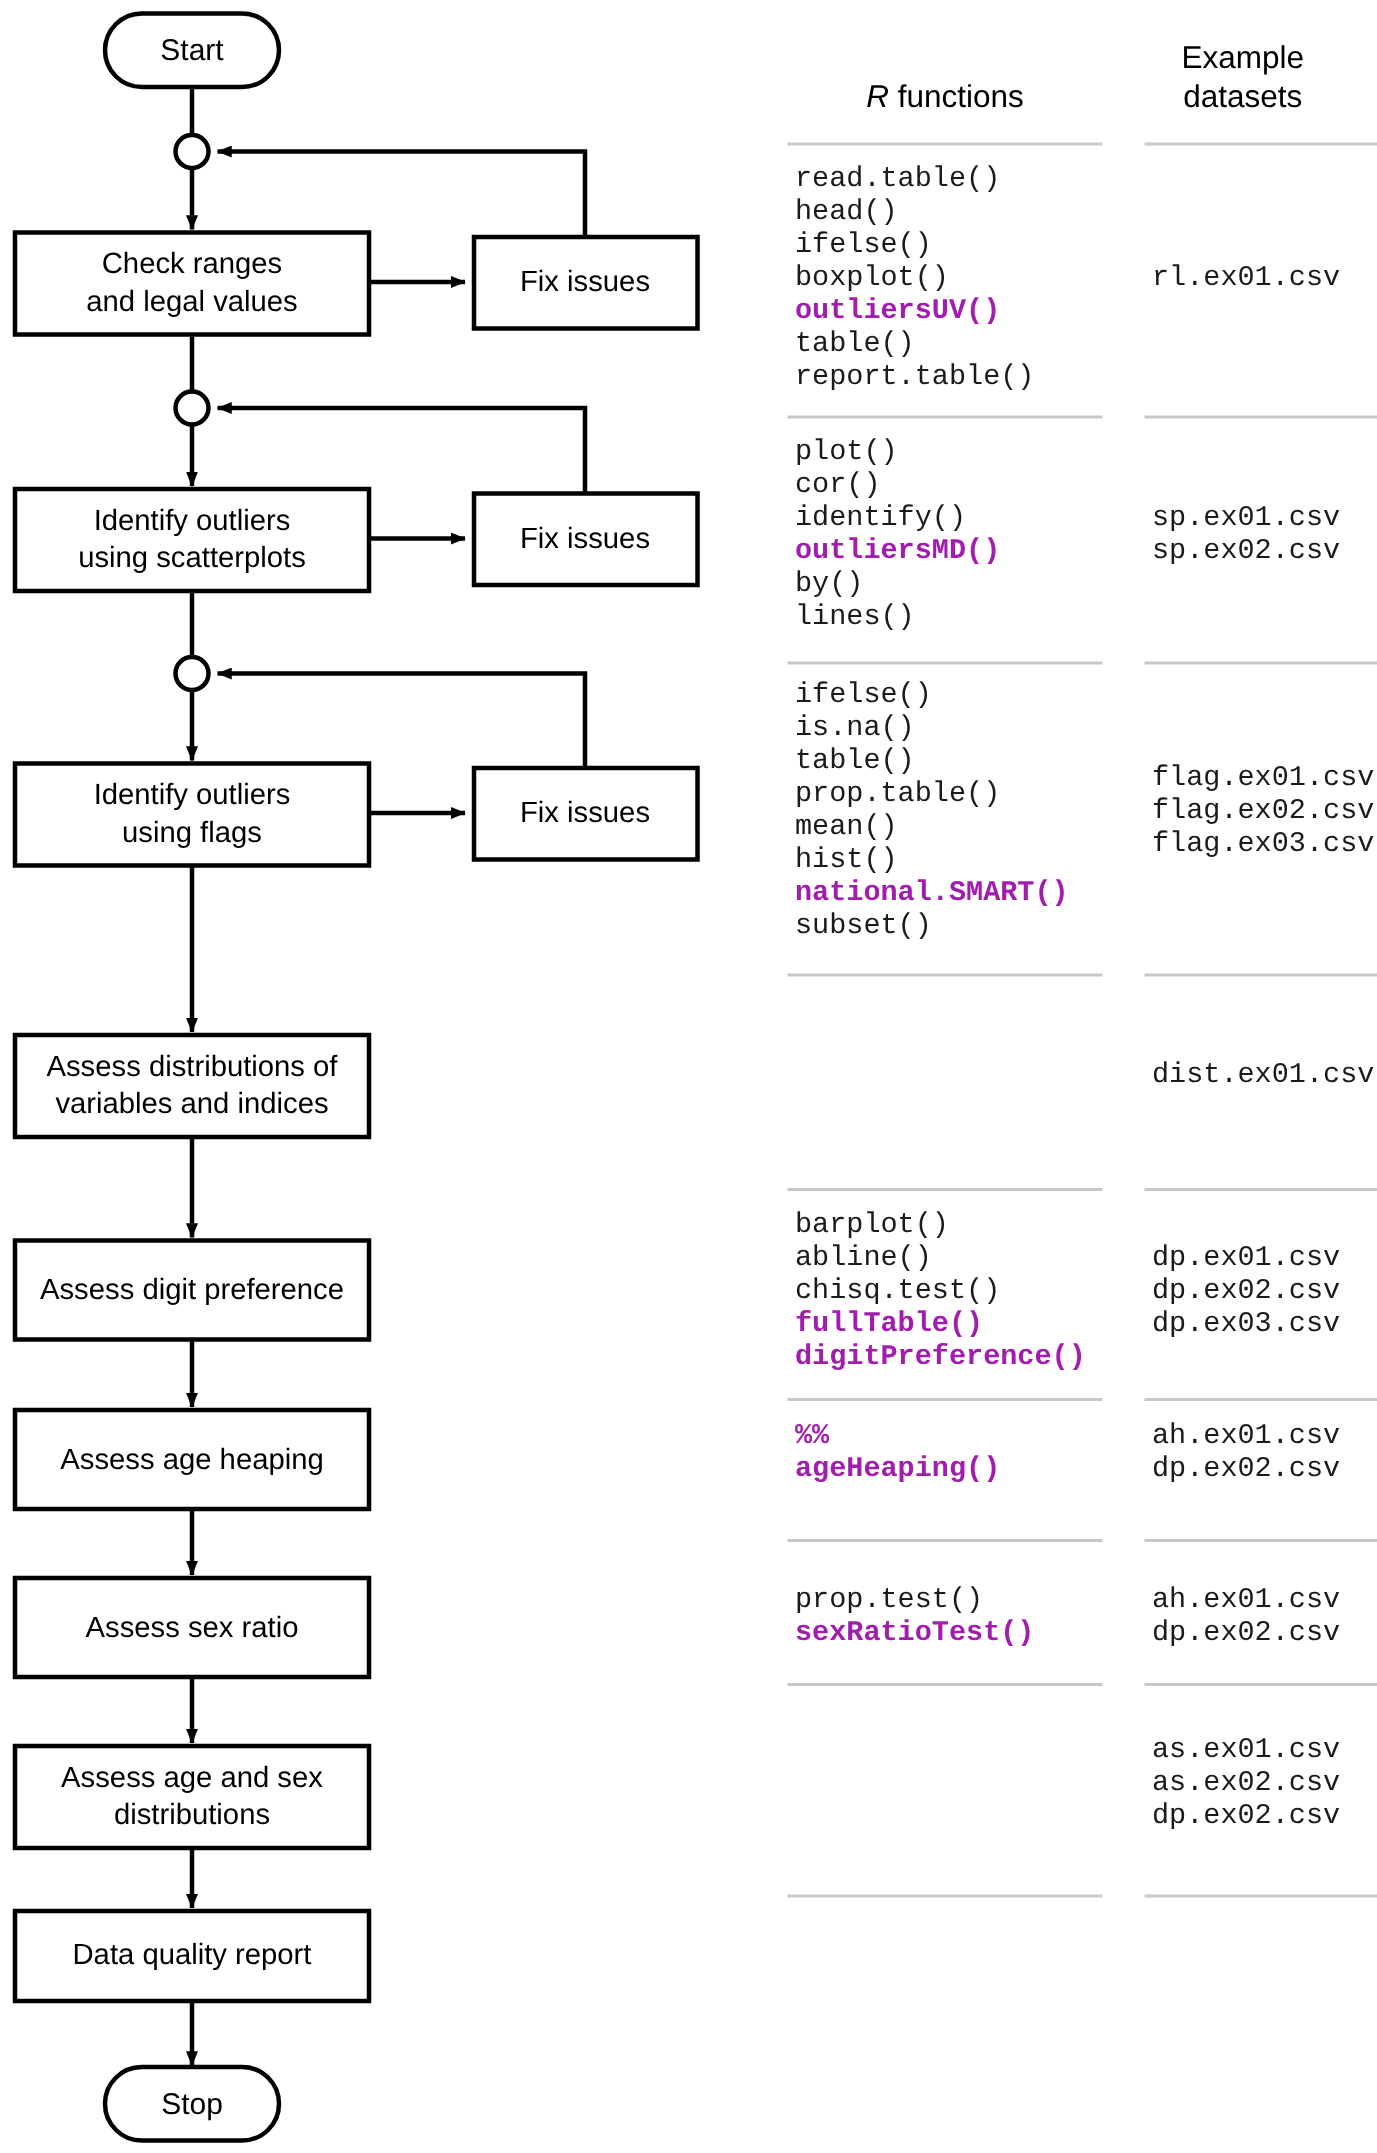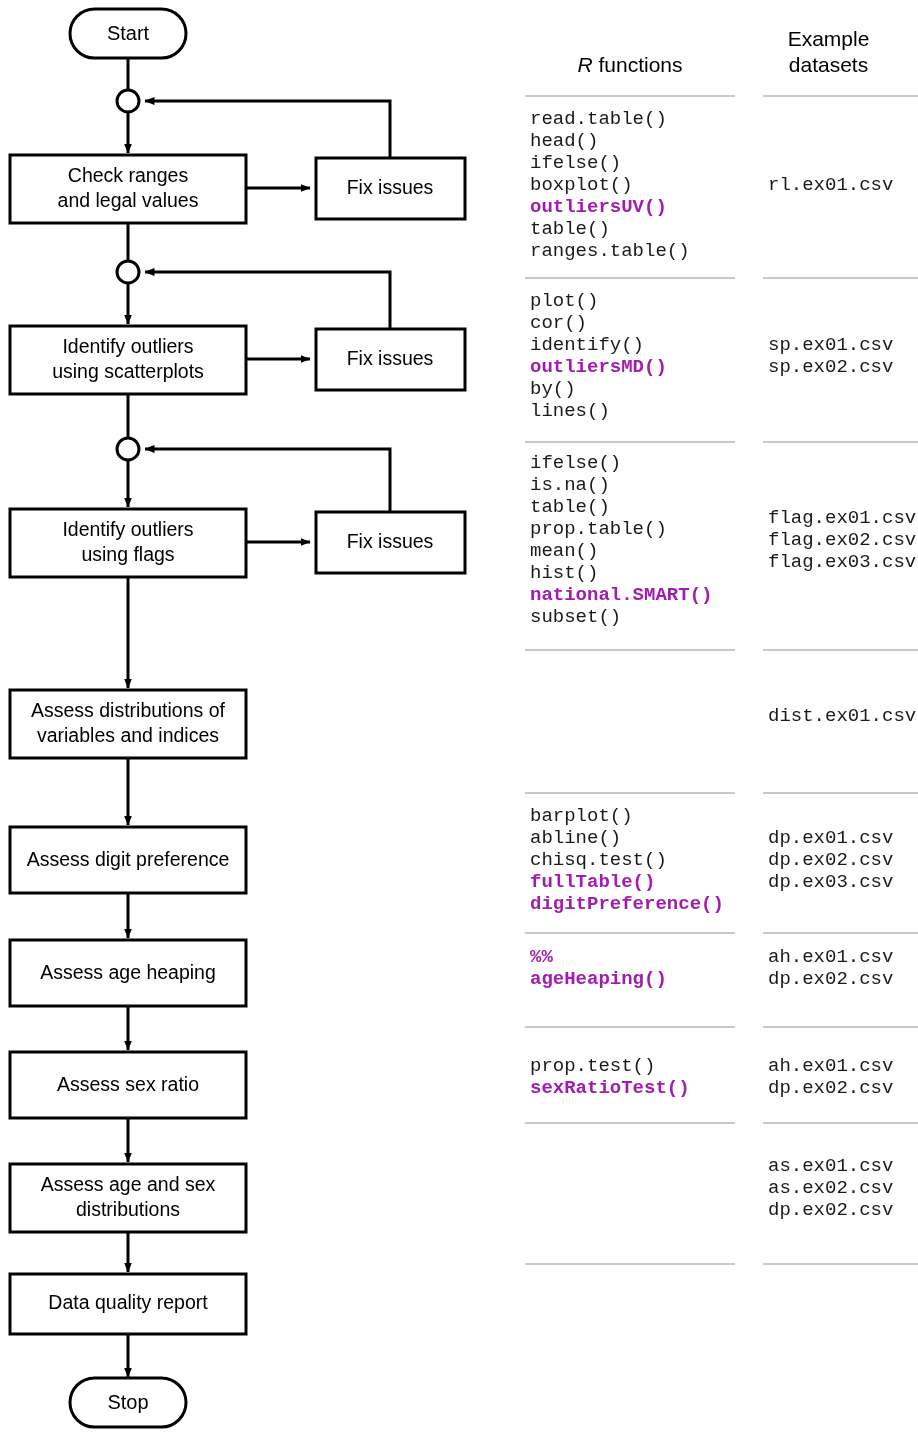--- a/index.html
+++ b/index.html
@@ -269,21 +269,21 @@
   <div class="rule col-b" style="top:792px"></div>
   <div class="rule col-a" style="top:932px"></div>
   <div class="rule col-b" style="top:932px"></div>
   <div class="rule col-a" style="top:1026px"></div>
   <div class="rule col-b" style="top:1026px"></div>
   <div class="rule col-a" style="top:1122px"></div>
   <div class="rule col-b" style="top:1122px"></div>
   <div class="rule col-a" style="top:1263px"></div>
   <div class="rule col-b" style="top:1263px"></div>
 
-  <div class="code-block fn-col" style="top:108px"><span class="code-line">read.table()</span><span class="code-line">head()</span><span class="code-line">ifelse()</span><span class="code-line">boxplot()</span><span class="code-line bold">outliersUV()</span><span class="code-line">table()</span><span class="code-line">ranges.table()</span></div>
+  <div class="code-block fn-col" style="top:108px"><span class="code-line">read.table()</span><span class="code-line">head()</span><span class="code-line">ifelse()</span><span class="code-line">boxplot()</span><span class="code-line bold">outliersUV()</span><span class="code-line">table()</span><span class="code-line">report.table()</span></div>
   <div class="code-block ds-col" style="top:174px"><span class="code-line">rl.ex01.csv</span></div>
 
   <div class="code-block fn-col" style="top:290px"><span class="code-line">plot()</span><span class="code-line">cor()</span><span class="code-line">identify()</span><span class="code-line bold">outliersMD()</span><span class="code-line">by()</span><span class="code-line">lines()</span></div>
   <div class="code-block ds-col" style="top:334px"><span class="code-line">sp.ex01.csv</span><span class="code-line">sp.ex02.csv</span></div>
 
   <div class="code-block fn-col" style="top:452px"><span class="code-line">ifelse()</span><span class="code-line">is.na()</span><span class="code-line">table()</span><span class="code-line">prop.table()</span><span class="code-line">mean()</span><span class="code-line">hist()</span><span class="code-line bold">national.SMART()</span><span class="code-line">subset()</span></div>
   <div class="code-block ds-col" style="top:507px"><span class="code-line">flag.ex01.csv</span><span class="code-line">flag.ex02.csv</span><span class="code-line">flag.ex03.csv</span></div>
 
   <div class="code-block ds-col" style="top:705px"><span class="code-line">dist.ex01.csv</span></div>
 

